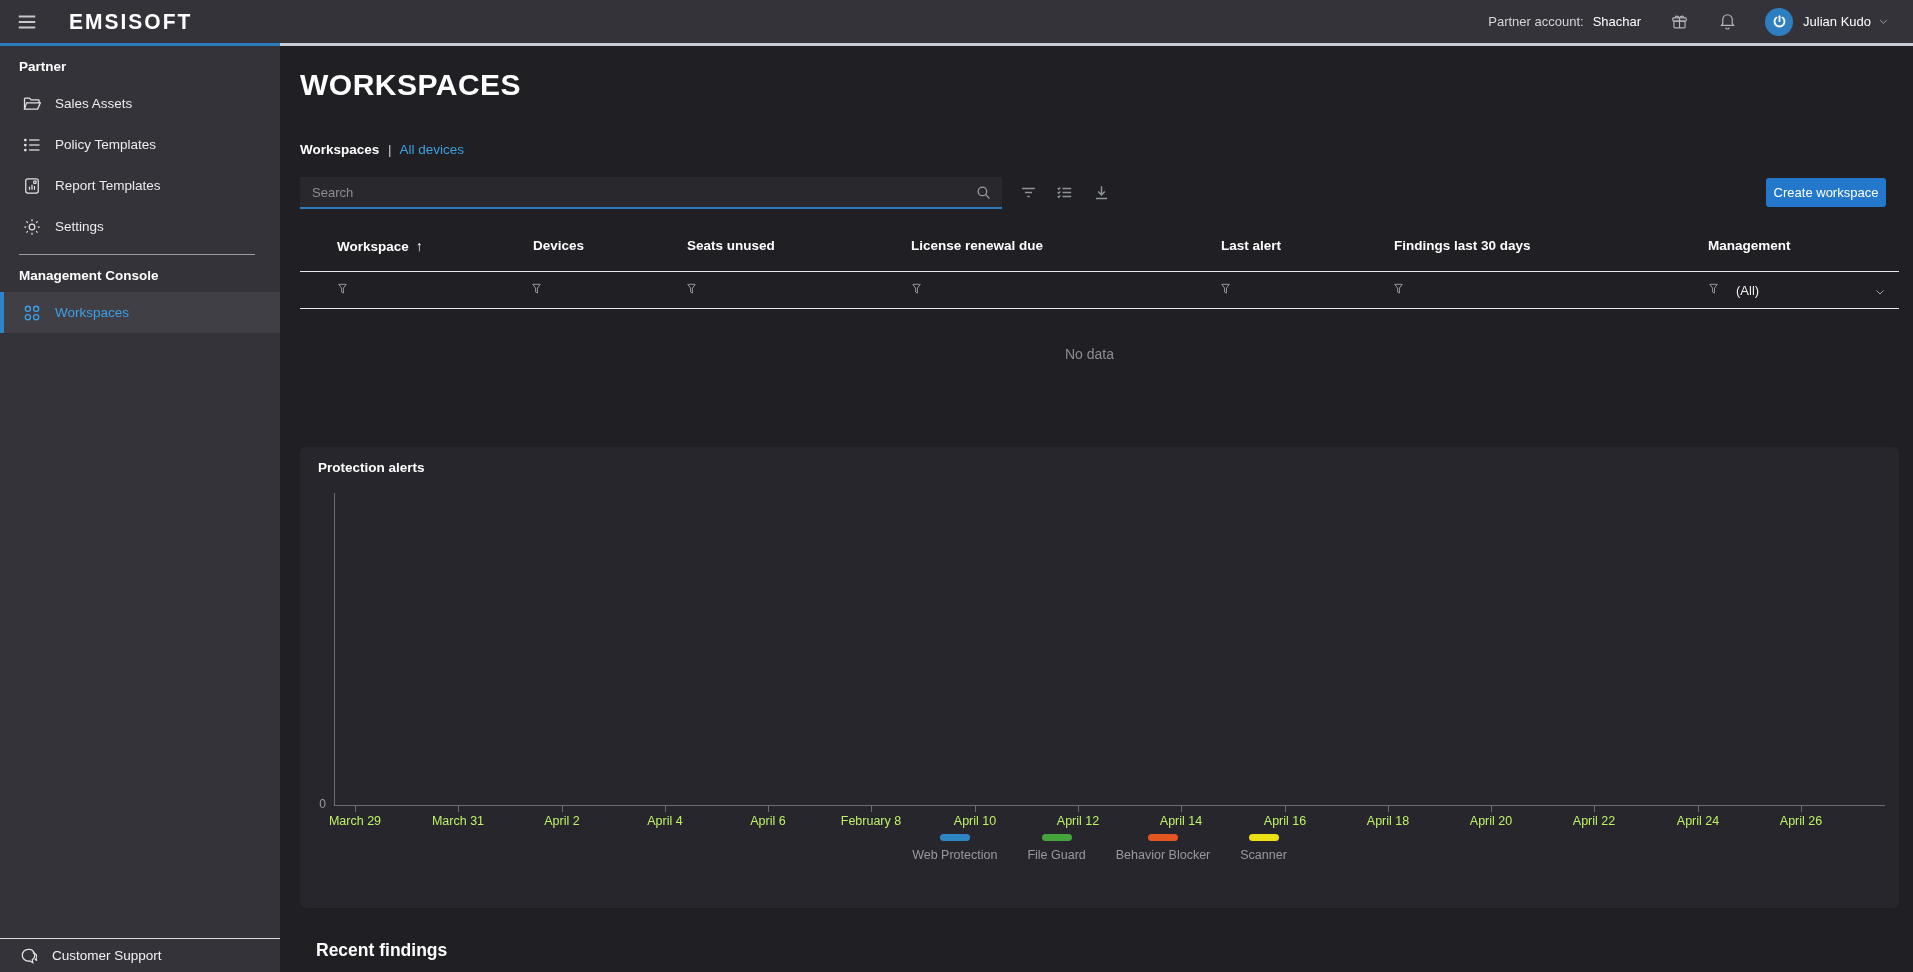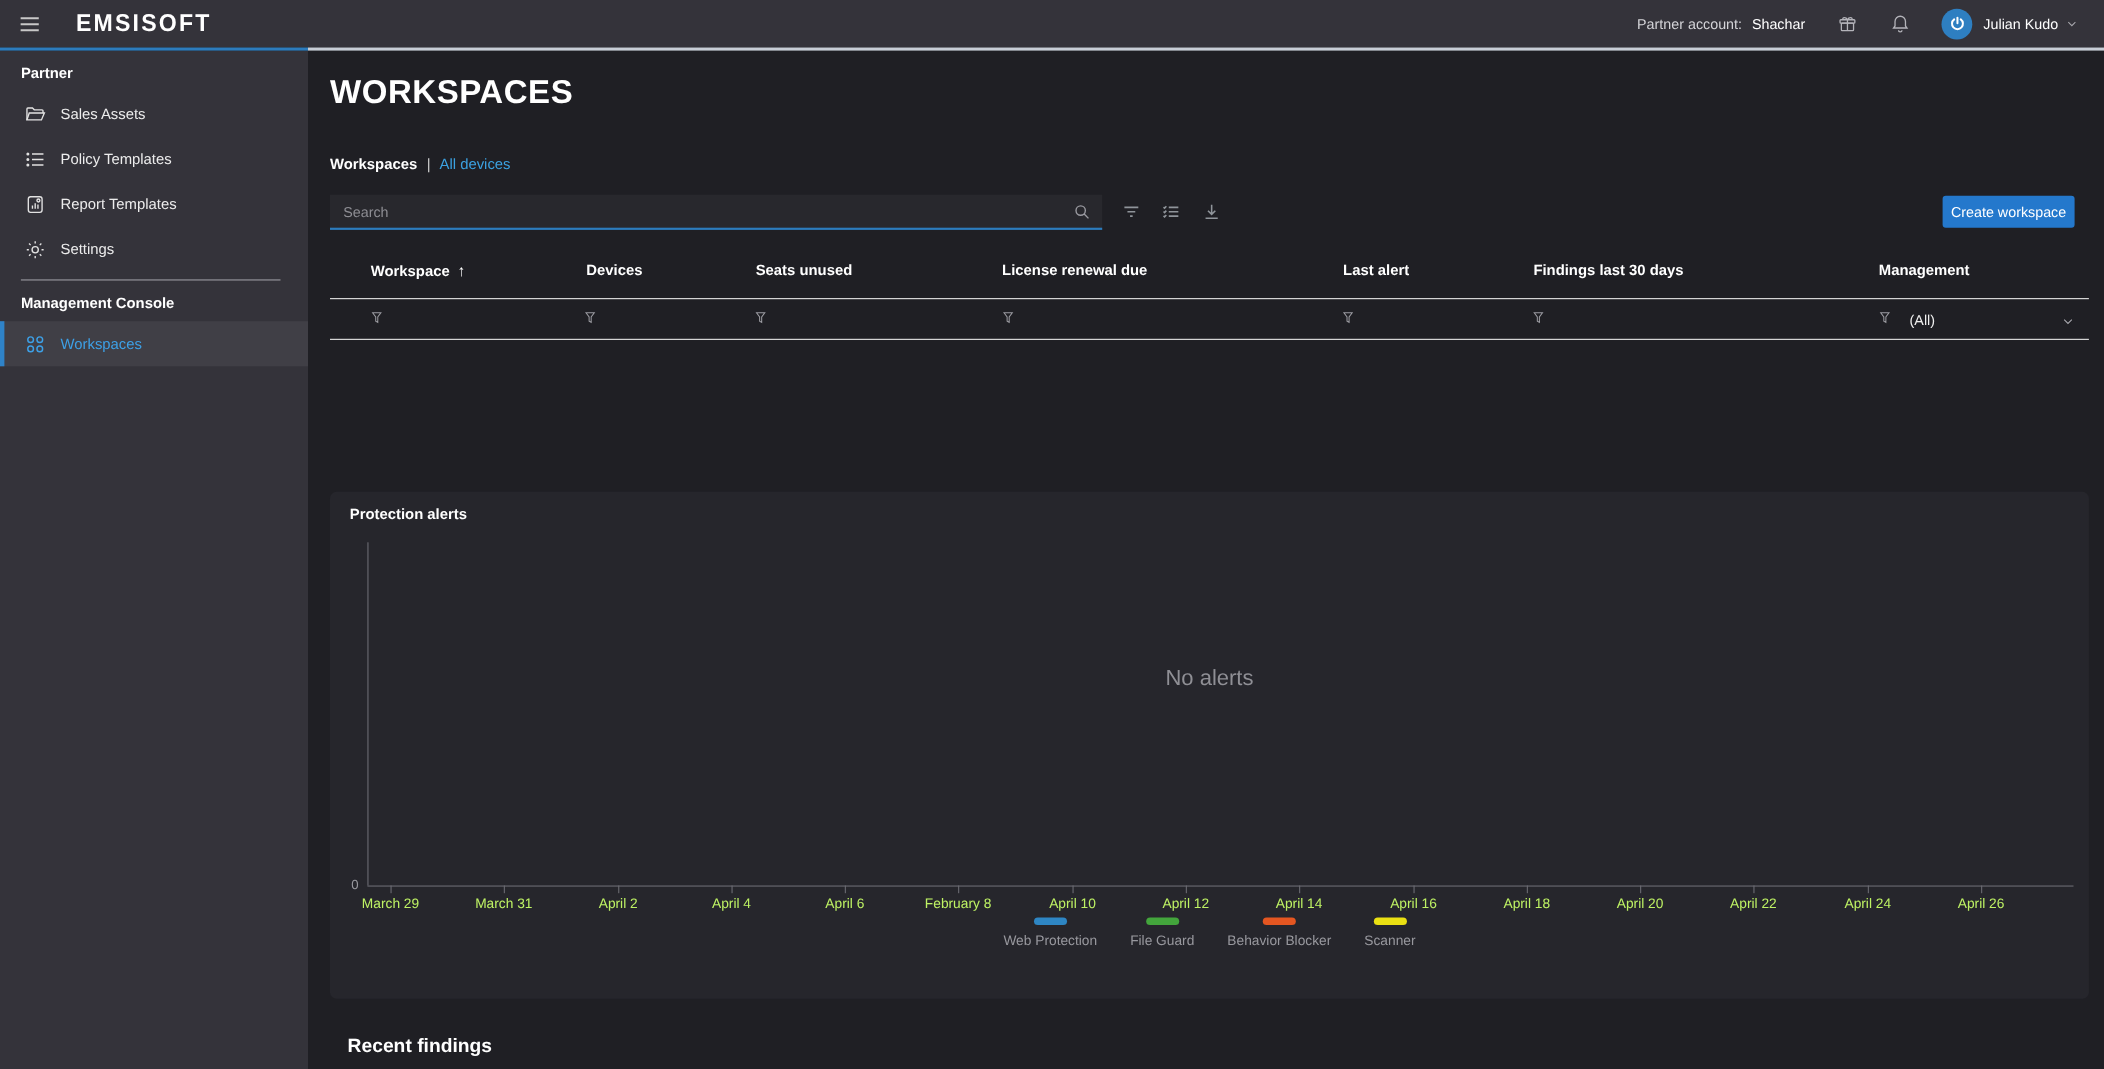--- a/index.html
+++ b/index.html
@@ -226,20 +226,27 @@
     <svg viewBox="0 0 24 24" fill="none" stroke="currentColor" stroke-width="1.6">
       <circle cx="7" cy="7" r="3.1"></circle>
         <circle cx="17" cy="7" r="3.1"></circle>
         <circle cx="7" cy="17" r="3.1"></circle>
         <circle cx="17" cy="17" r="3.1"></circle>
     </svg>
     <span>Workspaces</span>
   </div>
 
   <div class="sidebar-footer">
+    <div class="footer-item">
+      <svg viewBox="0 0 24 24" fill="none" stroke="currentColor" stroke-width="1.5">
+        <path d="M11 4a7 7 0 1 0 0 14c.6 0 1.2-.1 1.8-.2L16.5 20l-.6-3.4A7 7 0 0 0 11 4z"></path>
+        <path d="M16.5 8.5a4 4 0 0 1 4 6.2l.5 2.3-2.1-.9"></path>
+      </svg>
+      <span>Customer Support</span>
+    </div>
   </div>
 </aside>
 
 <main class="main">
 
   <h1 class="page-title">WORKSPACES</h1>
 
   <div class="breadcrumb">
     <span class="bc-current">Workspaces</span>
     <span class="bc-sep">|</span>
@@ -299,20 +306,21 @@
       <path d="M6 4.5h12l-4.5 6v8l-3-1.7v-6.3z"></path>
     </svg>
 
   <span class="mgmt-filter-value">(All)</span>
   <svg class="mgmt-filter-chevron" viewBox="0 0 24 24" fill="none" stroke="currentColor" stroke-width="2">
       <path d="M5 9l7 7 7-7"></path>
     </svg>
 
   <div class="table-line line-2"></div>
 
+  <div class="no-data">No data</div>
 
   <section class="alerts-panel">
     <div class="panel-title">Protection alerts</div>
 
     <div class="y-axis"></div>
     <div class="x-axis"></div>
     <span class="y-zero">0</span>
 
     <div>
       <div class="tick" style="left:55px;"></div>
@@ -343,21 +351,20 @@
       <span class="x-label" style="left:778px;">April 12</span>
       <span class="x-label" style="left:881px;">April 14</span>
       <span class="x-label" style="left:985px;">April 16</span>
       <span class="x-label" style="left:1088px;">April 18</span>
       <span class="x-label" style="left:1191px;">April 20</span>
       <span class="x-label" style="left:1294px;">April 22</span>
       <span class="x-label" style="left:1398px;">April 24</span>
       <span class="x-label" style="left:1501px;">April 26</span>
     </div>
 
-    <div class="no-alerts">No alerts</div>
 
     <div class="legend">
       <div class="legend-item">
         <span class="swatch" style="background: rgb(46, 134, 196);"></span>
         <span class="legend-label">Web Protection</span>
       </div>
       <div class="legend-item">
         <span class="swatch" style="background: rgb(67, 165, 60);"></span>
         <span class="legend-label">File Guard</span>
       </div>

